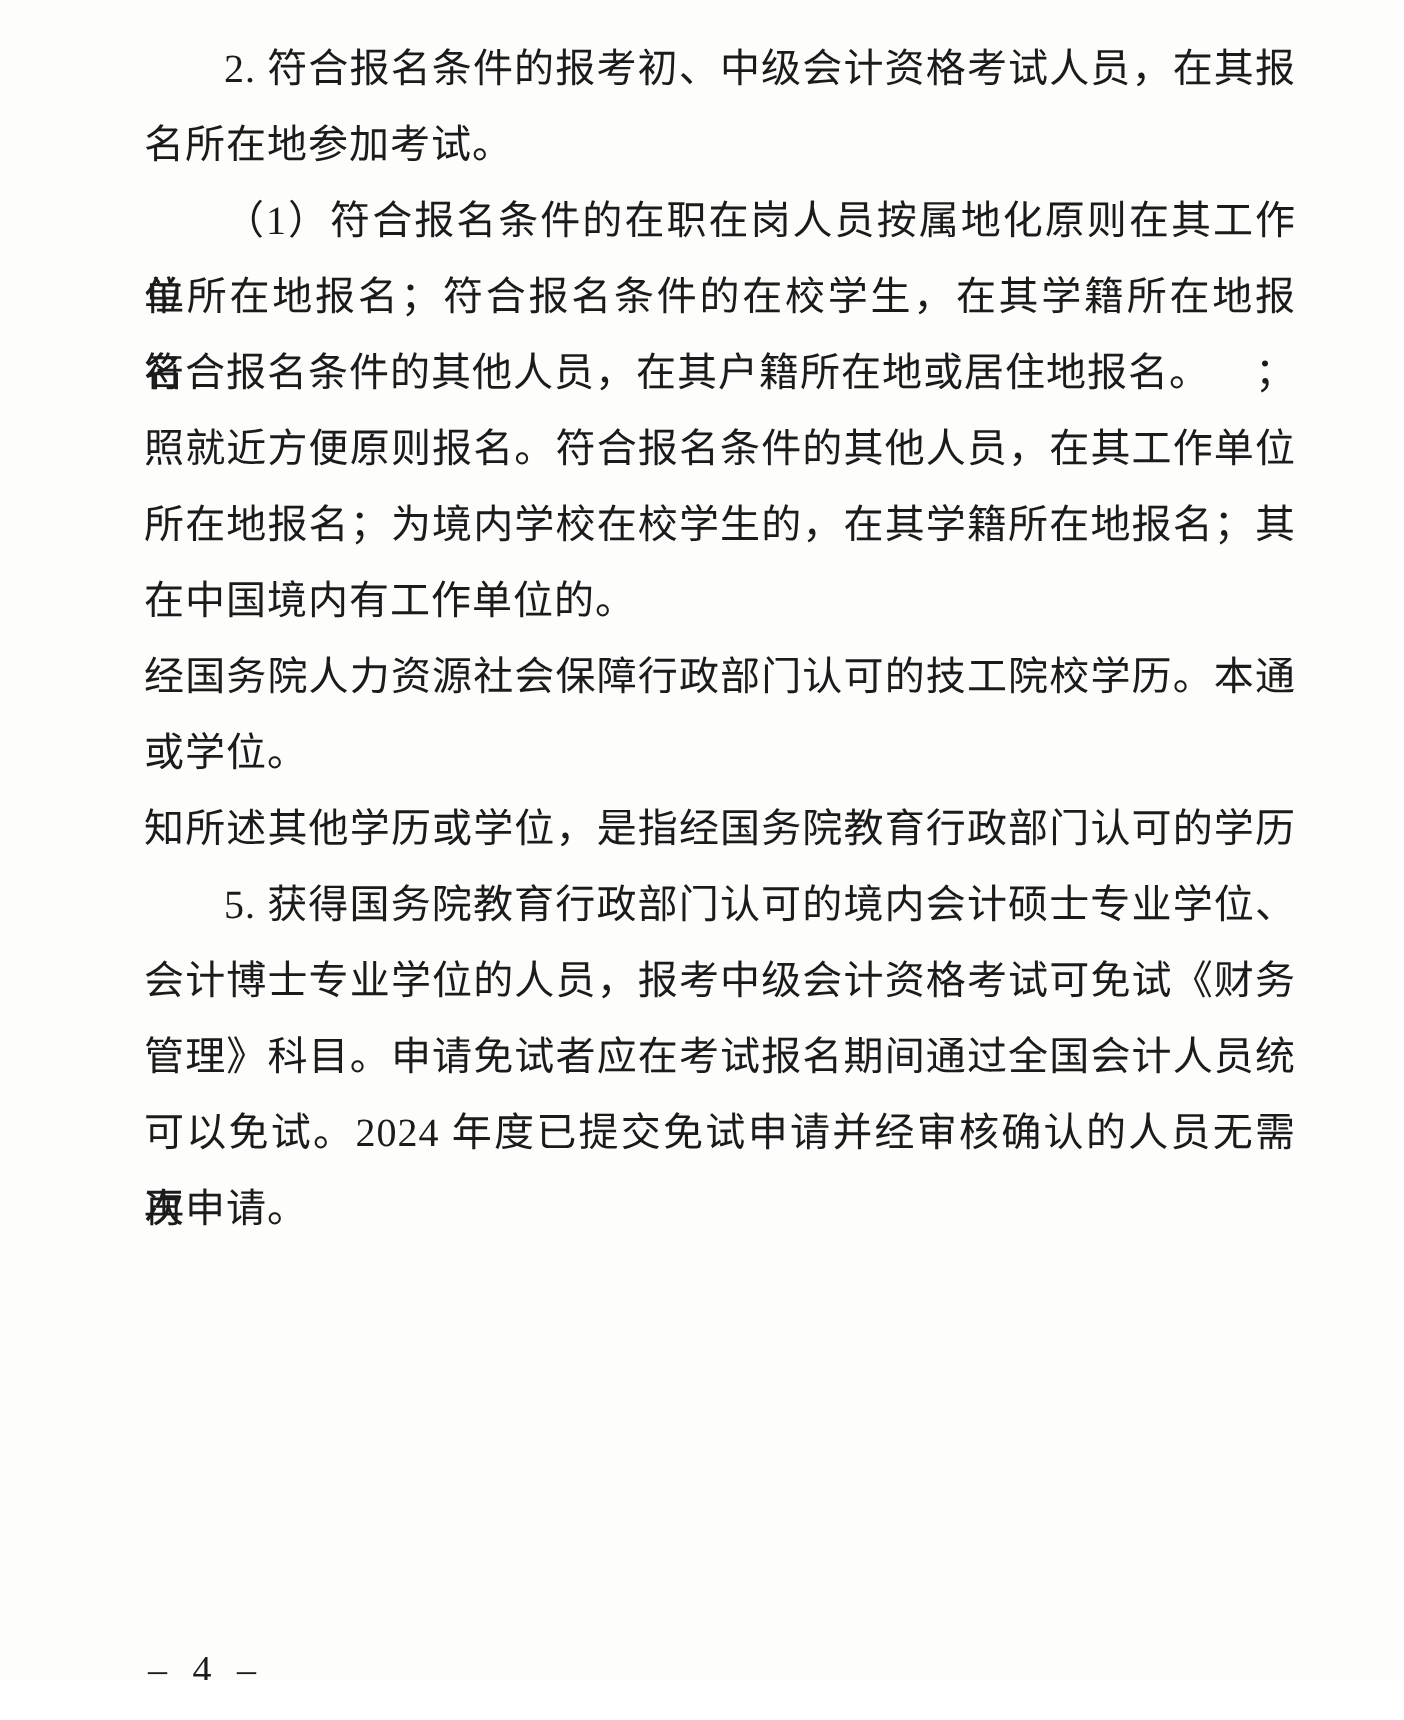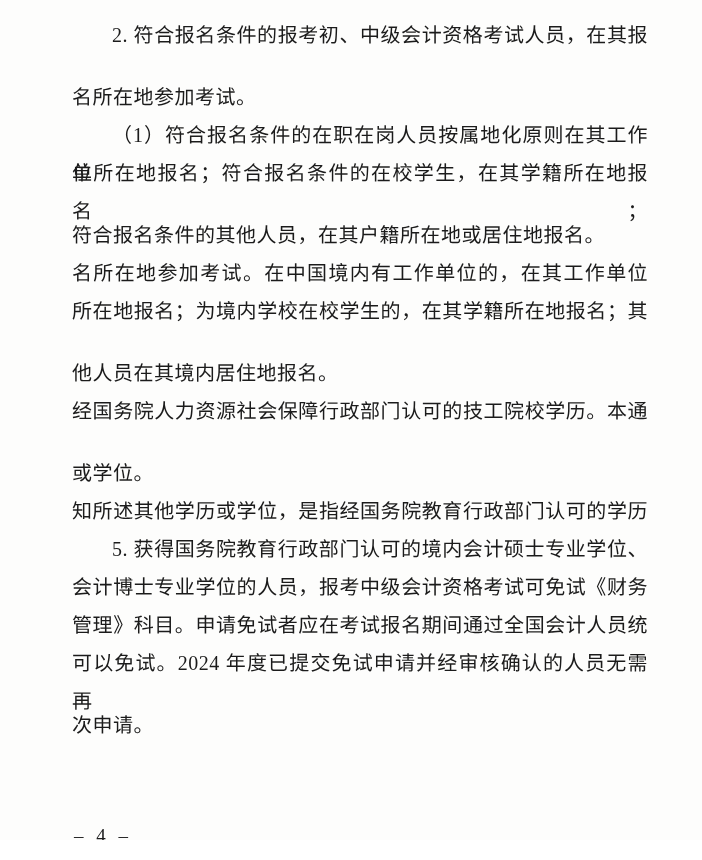--- a/index.html
+++ b/index.html
@@ -33,21 +33,20 @@
     line-height: 38px;
     text-align: justify;
     text-align-last: justify;
     letter-spacing: 0.5px;
   }
   .line.first {
     text-indent: 40px;
   }
   .line.last {
     text-align-last: left;
-    margin-top: 24px;
   }
   .page-footer {
     position: absolute;
     left: 74px;
     top: 824px;
     font-size: 19px;
     line-height: 24px;
     letter-spacing: 4px;
     color: #1b1b1b;
   }
@@ -60,23 +59,23 @@
       <div class="para">
         <div class="line first">2. 符合报名条件的报考初、中级会计资格考试人员，在其报</div>
         <div class="line last">名所在地参加考试。</div>
       </div>
       <div class="para">
         <div class="line first">（1）符合报名条件的在职在岗人员按属地化原则在其工作单</div>
         <div class="line">位所在地报名；符合报名条件的在校学生，在其学籍所在地报名；</div>
         <div class="line last">符合报名条件的其他人员，在其户籍所在地或居住地报名。</div>
       </div>
       <div class="para">
-        <div class="line">名所在地参加考试。在中国境内有工作单位的，在其工作单位</div>
+        <div class="line">照就近方便原则报名。符合报名条件的其他人员，在其工作单位</div>
         <div class="line">所在地报名；为境内学校在校学生的，在其学籍所在地报名；其</div>
-        <div class="line last">他人员在其境内居住地报名。</div>
+        <div class="line last">在中国境内有工作单位的。</div>
       </div>
       <div class="para">
         <div class="line">经国务院人力资源社会保障行政部门认可的技工院校学历。本通</div>
         <div class="line last">或学位。</div>
         <div class="line">知所述其他学历或学位，是指经国务院教育行政部门认可的学历</div>
       </div>
       <div class="para">
         <div class="line first">5. 获得国务院教育行政部门认可的境内会计硕士专业学位、</div>
         <div class="line">会计博士专业学位的人员，报考中级会计资格考试可免试《财务</div>
         <div class="line">管理》科目。申请免试者应在考试报名期间通过全国会计人员统</div>

